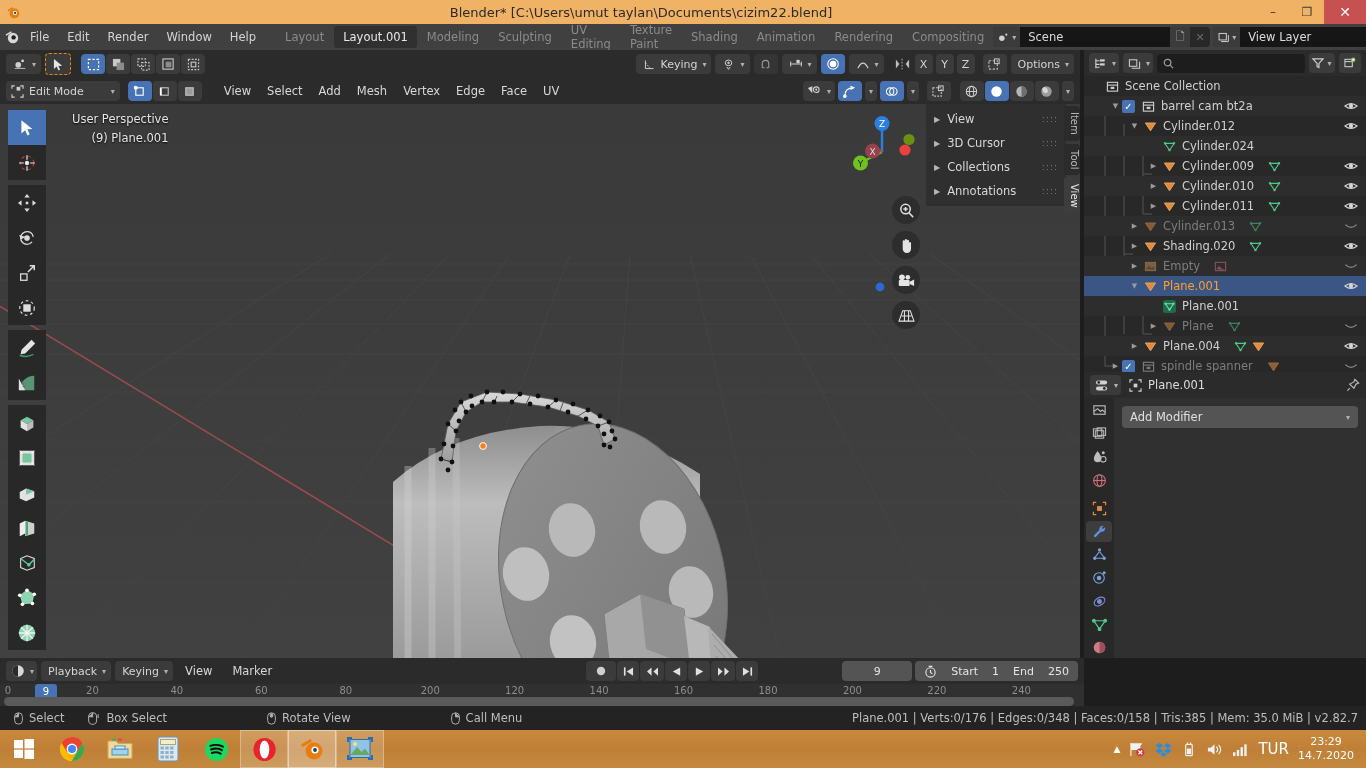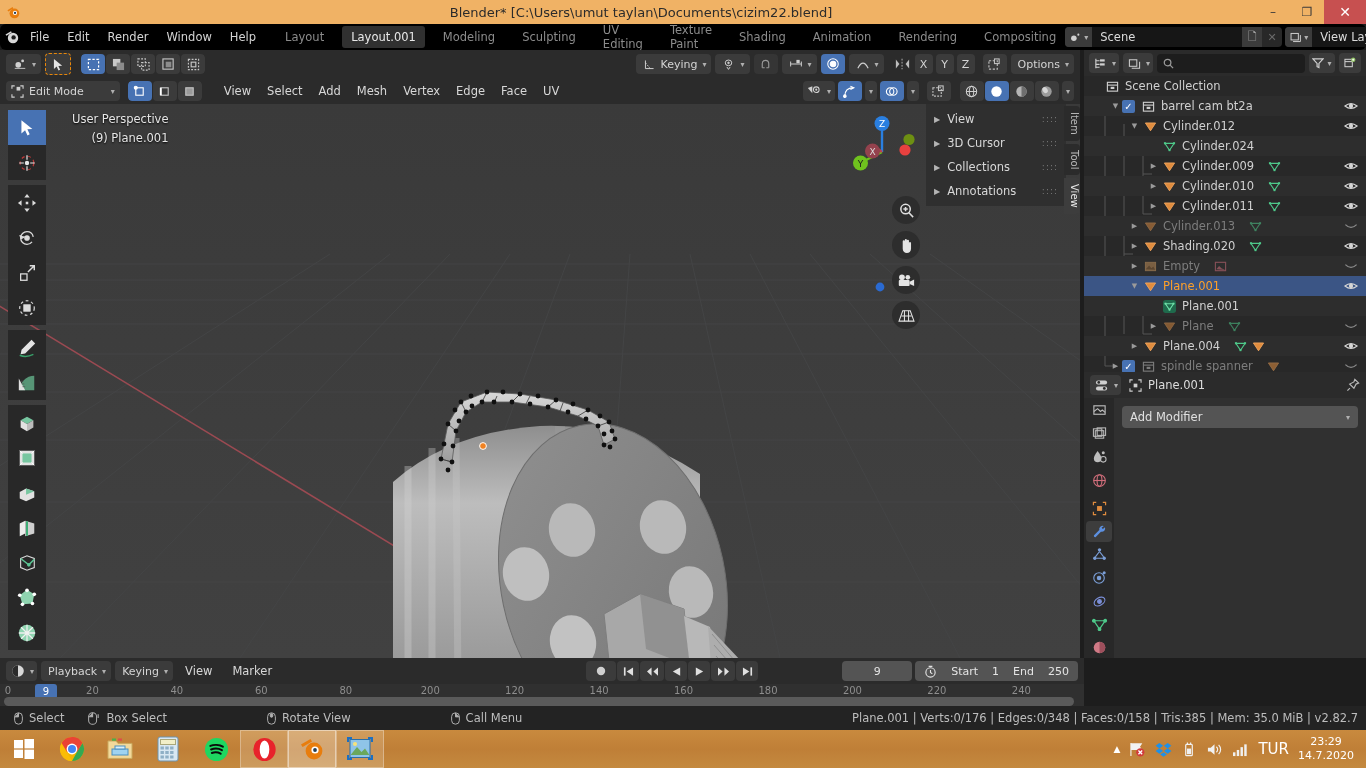--- a/index.html
+++ b/index.html
@@ -13,25 +13,25 @@
   .tb-logo { width:26px; height:24px; display:flex; align-items:center; justify-content:center; }
   .tb-title { flex:1; text-align:center; color:#2b2b2b; font-size:13px;
     font-family:"DejaVu Sans","Liberation Sans",sans-serif; }
   .tb-btns { display:flex; height:24px; }
   .tb-btn { width:34px; height:24px; display:flex; align-items:center; justify-content:center;
     color:#3a3a3a; font-size:12px; }
   .tb-btn.close { background:#c75050; color:#fff; width:42px; font-size:14px; }
 
   
   .topbar { position:absolute; left:0; top:24px; width:1366px; height:26px;
-    background:#000000; display:flex; align-items:center; padding-left:4px;border-radius:6px; }
+    background:#404040; display:flex; align-items:center; padding-left:4px; }
   .bl-ico { width:26px; height:26px; display:flex; align-items:center; justify-content:center; }
   .menu { display:flex; align-items:center; gap:2px; margin-left:2px; }
   .menu-item { color:#d4d4d4; font-size:11.5px; padding:3px 8px; border-radius:3px; }
-  .wsp { display:flex; align-items:center; margin-left:12px; gap:9px; }
+  .wsp { display:flex; align-items:center; margin-left:12px; gap:1px; }
   .wsp-tab { color:#8b8b8b; font-size:11.5px; padding:4px 9px; border-radius:3px; }
   .wsp-tab.active { color:#e8e8e8; background:#303030; }
   .topright { margin-left:auto; display:flex; align-items:center; gap:3px; padding-right:4px; }
   .id-block { display:flex; align-items:center; background:#282828; border-radius:4px; height:20px; }
   .id-ico { width:27px; height:20px; display:flex; align-items:center; justify-content:center;
     background:#3b3b3b; border-radius:4px 0 0 4px; gap:2px; }
   .id-name { background:#161616; height:20px; display:flex; align-items:center;
     padding:0 8px; color:#dcdcdc; font-size:11.5px; min-width:150px; }
   .id-btn { width:20px; height:20px; display:flex; align-items:center; justify-content:center;
     background:#3b3b3b; color:#c0c0c0; font-size:11px; }

